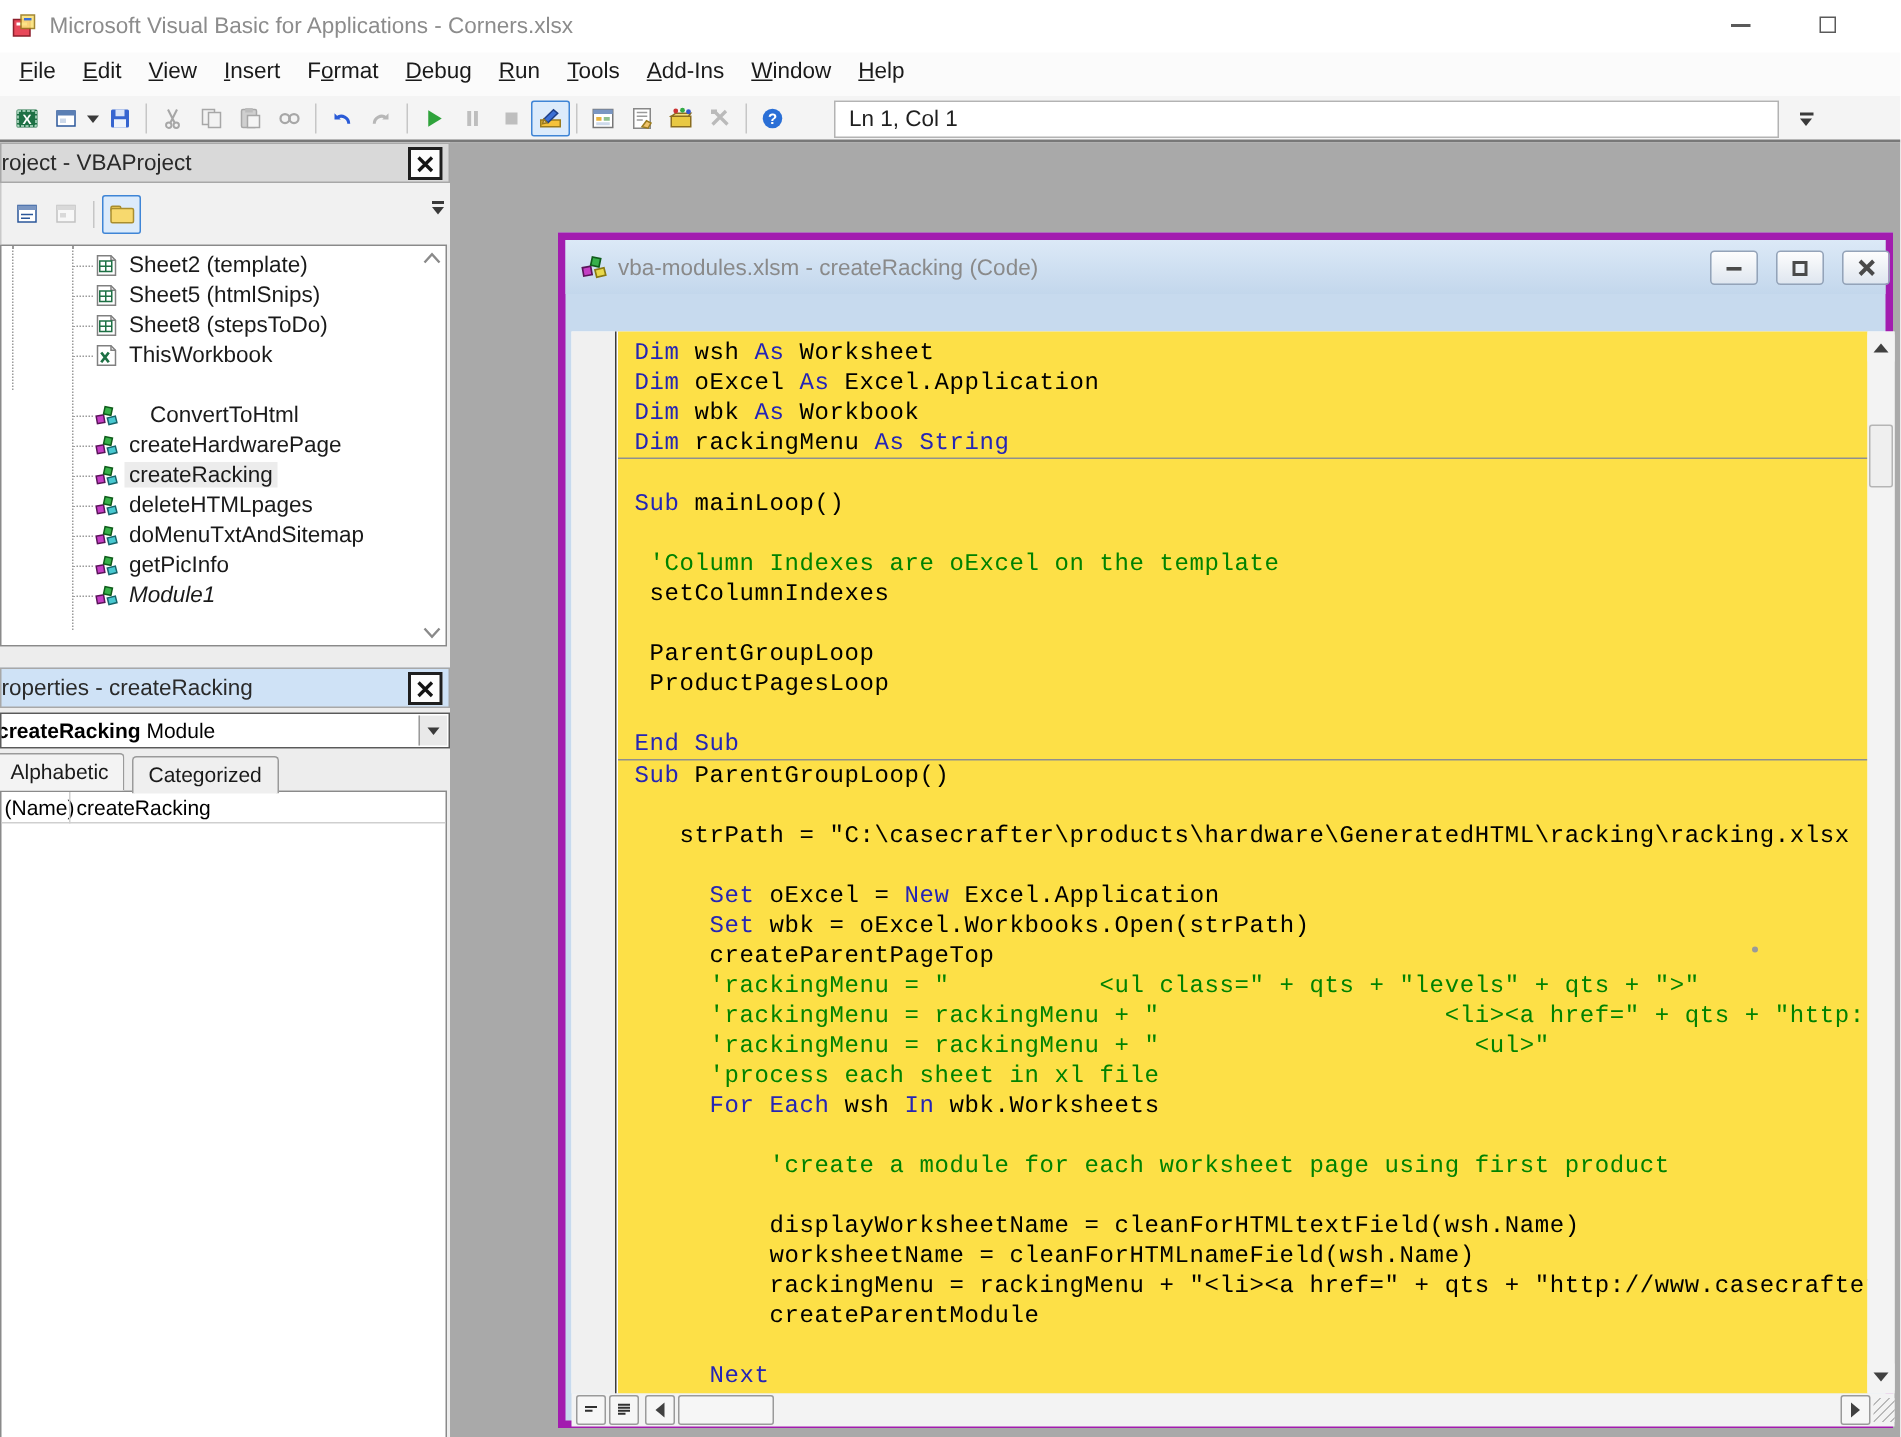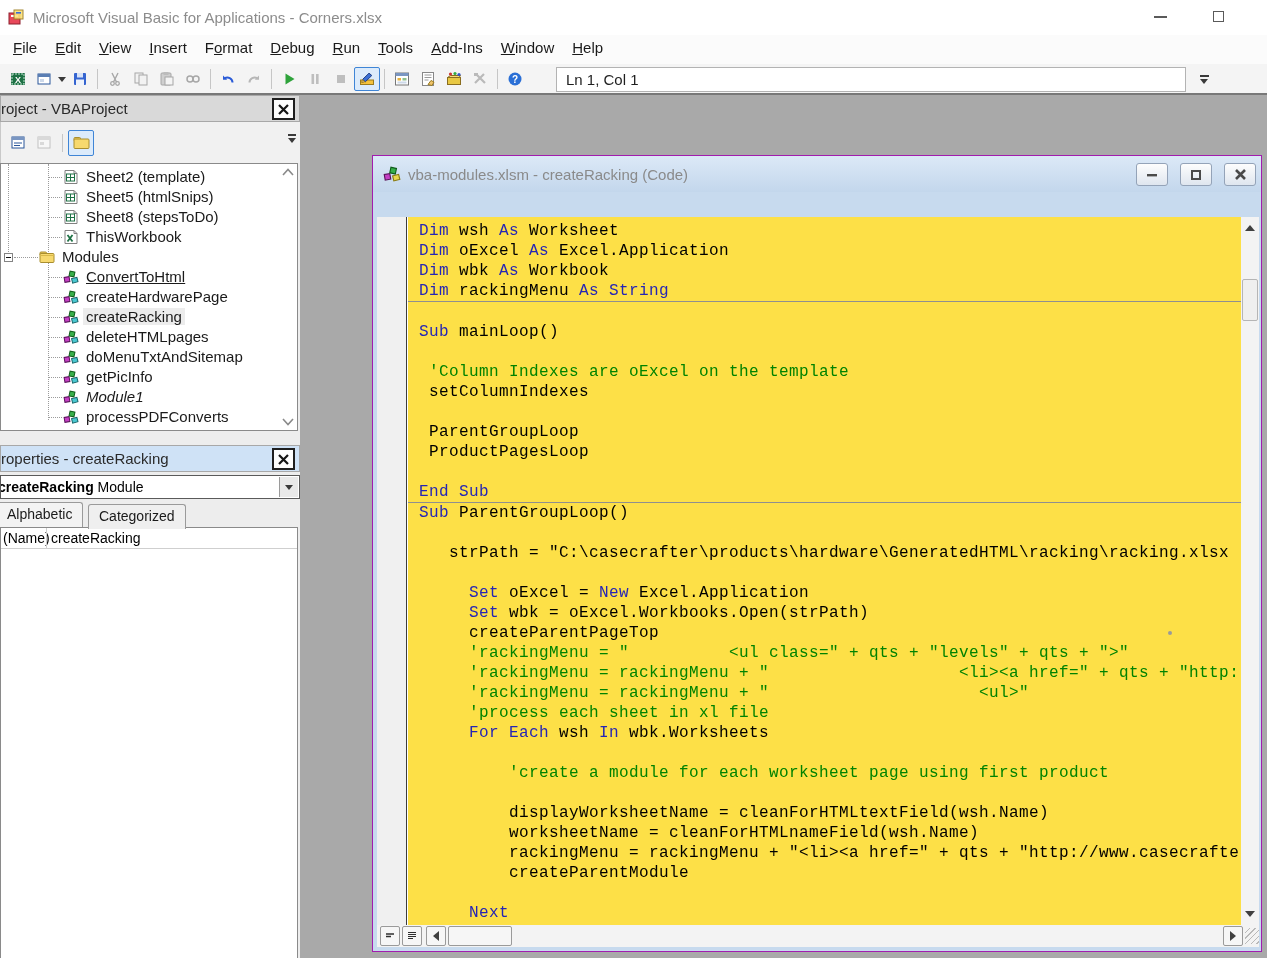--- a/index.html
+++ b/index.html
@@ -77,21 +77,21 @@
   .ptab { position:absolute; font-size:14px; color:#1a1a1a; background:#efefef; border:1px solid #9a9a9a; border-bottom:none; border-radius:3px 3px 0 0; padding:3px 10px 5px 10px; }
   .ptab.active { left:-4px; top:1px; z-index:2; background:#f3f3f3; }
   .ptab.back { left:88px; top:3px; z-index:1; }
   #props-grid { position:relative; width:298px; height:455px; background:#fff; border:1px solid #8a8a8a; overflow:hidden; }
   .prow { position:relative; height:21px; border-bottom:1px solid #cfcfcf; font-size:14px;padding-left:48px; }
   .prow .pname { position:absolute; left:2px; top:2px; }
   .prow .pval { position:absolute; left:50px; top:2px; }
   .prow .pdiv { position:absolute; left:45px; top:0; width:1px; height:21px; background:#cfcfcf; }
 
   
-  #code-window { position:absolute; left:372px; top:155px; width:890px; height:797px; background:#c7daee; border:1px solid #a21caf; }
+  #code-window { position:absolute; left:372px; top:155px; width:890px; height:797px; background:#c7daee; border:5px solid #a21caf; }
   #cw-titlebar { position:relative; height:36px; background:linear-gradient(#dcE9f7,#c3d7ec); display:flex; align-items:center; }
   #cw-icon { width:18px; height:18px; margin-left:10px; }
   #cw-title { margin-left:7px; font-size:15px; color:#8a8a8a; white-space:nowrap; }
   .cwbtn { position:absolute; top:7px; width:32px; height:23px; background:linear-gradient(#fdfdfd,#dfe6ef); border:1px solid #94a3b8; border-radius:3px; display:flex; align-items:center; justify-content:center; }
   #cw-min { left:763px; } #cw-restore { left:807px; } #cw-close { left:851px; }
   #cw-combos { position:relative; height:25px;margin-top:36px; }
   .combo { position:absolute; top:0; height:22px; background:#fff; border:1px solid #4d4d4d; display:flex; align-items:center; overflow:hidden; }
   .combo .cmb-text { font-size:14px; font-weight:bold; color:#000; margin-left:5px; white-space:nowrap; }
   .cmb-arrow { position:absolute; right:1px; top:1px; width:18px; height:18px; background:#f0f0f0; border-left:1px solid #8a8a8a; display:flex; align-items:center; justify-content:center; }
   #combo-general { left:16px; width:424px; }
@@ -382,44 +382,30 @@
               <div class="tree-stub" style="top: 10px; left: 47px; width: 14px;"></div>
               <div class="tree-icon" style="left: 62px;">
                 <svg width="16" height="16" viewBox="0 0 16 16">
                   <path d="M2 1.5h9l3 3V14.5H2z" fill="#fff" stroke="#808080"></path>
                   <path d="M11 1.5v3h3" fill="none" stroke="#808080"></path>
                   <path d="M4.5 6l5 6.5M9.5 6l-5 6.5" stroke="#1e7145" stroke-width="1.8"></path>
                 </svg>
               </div>
               <span class="tree-label" style="left: 82px;">ThisWorkbook</span>
             </div>
-            <div class="tree-row" style="top: 80px;">
-              <div class="tree-stub" style="top: 10px; left: 13px; width: 24px;"></div>
-              <div class="expander">
-                <div class="minus"></div>
-              </div>
-              <div class="tree-icon" style="left: 38px;">
-                <svg width="16" height="16" viewBox="0 0 16 16">
-                  <rect x="1" y="3" width="6.5" height="3.5" rx="1" fill="#f3cf5c" stroke="#a98e2f"></rect>
-                  <rect x="1" y="4.5" width="14" height="9" rx="1" fill="#f7d96e" stroke="#a98e2f"></rect>
-                  <path d="M1 6.5h14" stroke="#d9b94a"></path>
-                </svg>
-              </div>
-              <span class="tree-label" style="left: 58px;">Modules</span>
-            </div>
             <div class="tree-row" style="top: 100px;">
               <div class="tree-stub" style="top: 10px; left: 47px; width: 14px;"></div>
               <div class="tree-icon" style="left: 62px;">
                 <svg width="16" height="16" viewBox="0 0 16 16">
                   <rect x="1.5" y="8" width="5" height="5" fill="#c43fc4" stroke="#5a145a" transform="rotate(-10 4 10.5)"></rect>
                   <rect x="6.5" y="2.5" width="5" height="5" fill="#37b04a" stroke="#0f5c1a" transform="rotate(12 9 5)"></rect>
                   <rect x="9" y="9" width="5.5" height="4.5" fill="#49c8d0" stroke="#17666b" transform="rotate(-14 11.7 11.2)"></rect>
                 </svg>
               </div>
-              <span class="tree-label" style="left: 82px; text-decoration: underline;">ConvertToHtml</span>
+              <span class="tree-label" style="left: 96px;">ConvertToHtml</span>
             </div>
             <div class="tree-row" style="top: 120px;">
               <div class="tree-stub" style="top: 10px; left: 47px; width: 14px;"></div>
               <div class="tree-icon" style="left: 62px;">
                 <svg width="16" height="16" viewBox="0 0 16 16">
                   <rect x="1.5" y="8" width="5" height="5" fill="#c43fc4" stroke="#5a145a" transform="rotate(-10 4 10.5)"></rect>
                   <rect x="6.5" y="2.5" width="5" height="5" fill="#37b04a" stroke="#0f5c1a" transform="rotate(12 9 5)"></rect>
                   <rect x="9" y="9" width="5.5" height="4.5" fill="#49c8d0" stroke="#17666b" transform="rotate(-14 11.7 11.2)"></rect>
                 </svg>
               </div>
@@ -472,31 +458,20 @@
             <div class="tree-row" style="top: 220px; font-style: italic;">
               <div class="tree-stub" style="top: 10px; left: 47px; width: 14px;"></div>
               <div class="tree-icon" style="left: 62px;">
                 <svg width="16" height="16" viewBox="0 0 16 16">
                   <rect x="1.5" y="8" width="5" height="5" fill="#c43fc4" stroke="#5a145a" transform="rotate(-10 4 10.5)"></rect>
                   <rect x="6.5" y="2.5" width="5" height="5" fill="#37b04a" stroke="#0f5c1a" transform="rotate(12 9 5)"></rect>
                   <rect x="9" y="9" width="5.5" height="4.5" fill="#49c8d0" stroke="#17666b" transform="rotate(-14 11.7 11.2)"></rect>
                 </svg>
               </div>
               <span class="tree-label" style="left: 82px;">Module1</span>
-            </div>
-            <div class="tree-row" style="top: 240px;">
-              <div class="tree-stub" style="top: 10px; left: 47px; width: 14px;"></div>
-              <div class="tree-icon" style="left: 62px;">
-                <svg width="16" height="16" viewBox="0 0 16 16">
-                  <rect x="1.5" y="8" width="5" height="5" fill="#c43fc4" stroke="#5a145a" transform="rotate(-10 4 10.5)"></rect>
-                  <rect x="6.5" y="2.5" width="5" height="5" fill="#37b04a" stroke="#0f5c1a" transform="rotate(12 9 5)"></rect>
-                  <rect x="9" y="9" width="5.5" height="4.5" fill="#49c8d0" stroke="#17666b" transform="rotate(-14 11.7 11.2)"></rect>
-                </svg>
-              </div>
-              <span class="tree-label" style="left: 82px;">processPDFConverts</span>
             </div>
           </div>
         <div id="tree-scroll-up">
           <svg width="12" height="8" viewBox="0 0 12 8">
               <path d="M1 7L6 1.5 11 7" fill="none" stroke="#8a8a8a" stroke-width="1.6"></path>
             </svg>
         </div>
         <div id="tree-scroll-down">
           <svg width="12" height="8" viewBox="0 0 12 8">
               <path d="M1 1L6 6.5 11 1" fill="none" stroke="#8a8a8a" stroke-width="1.6"></path>

